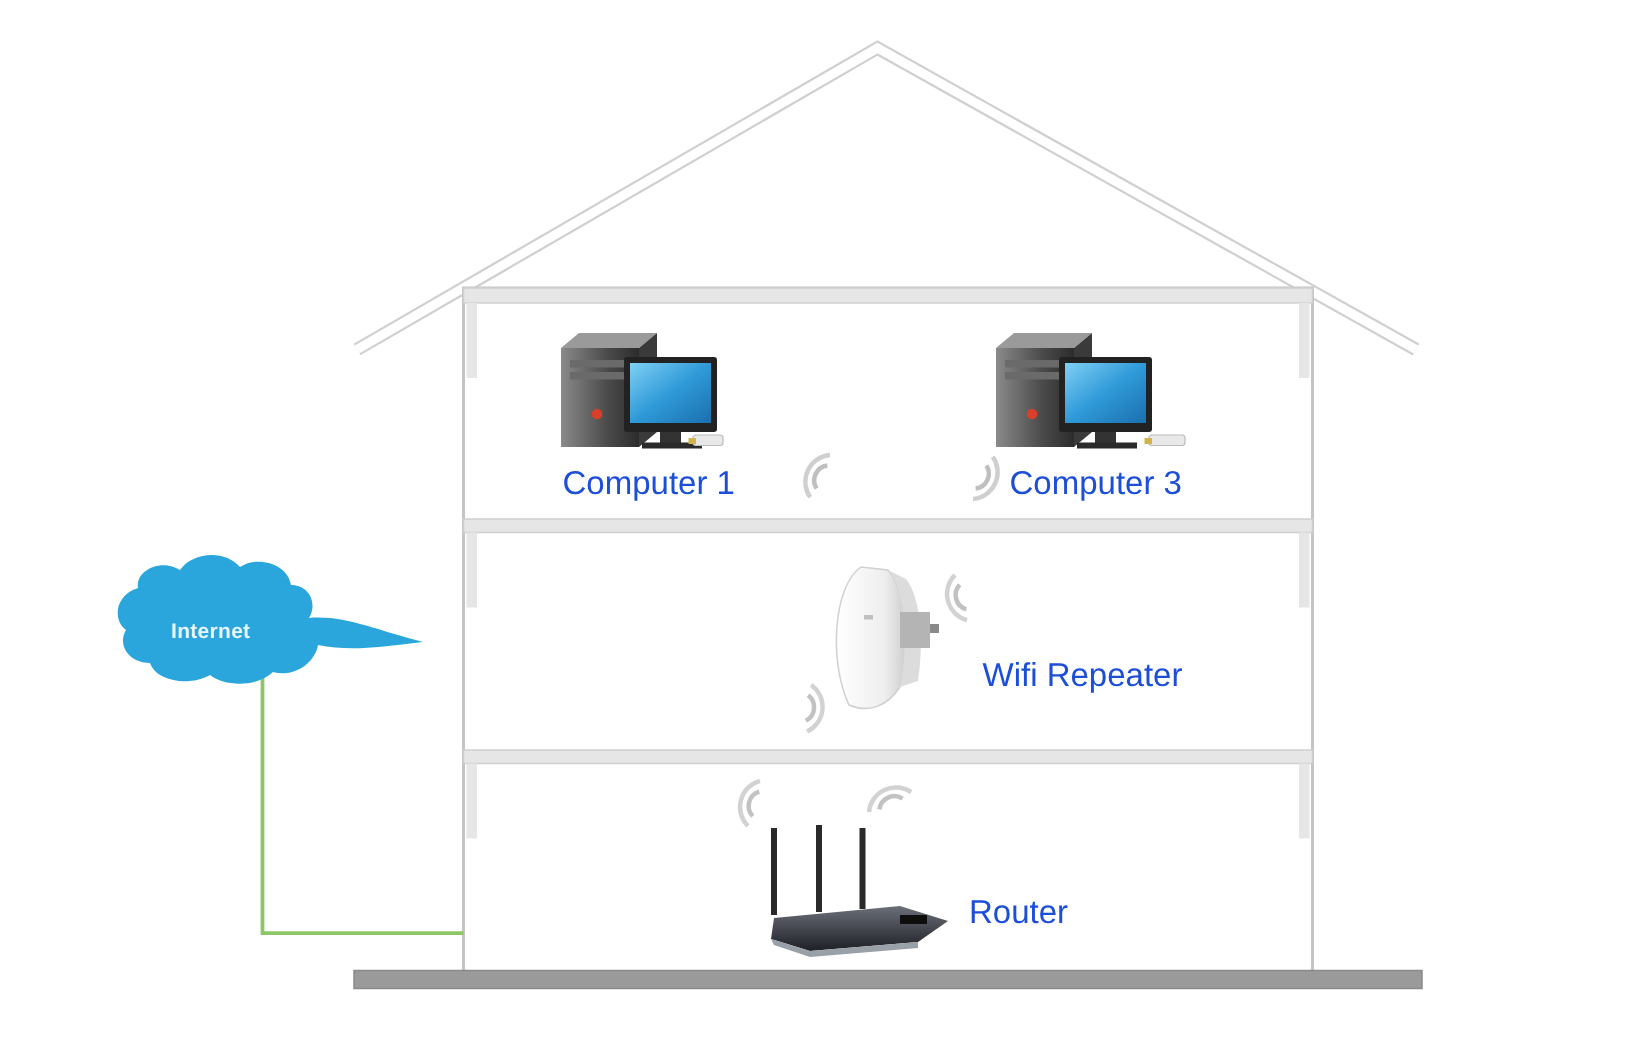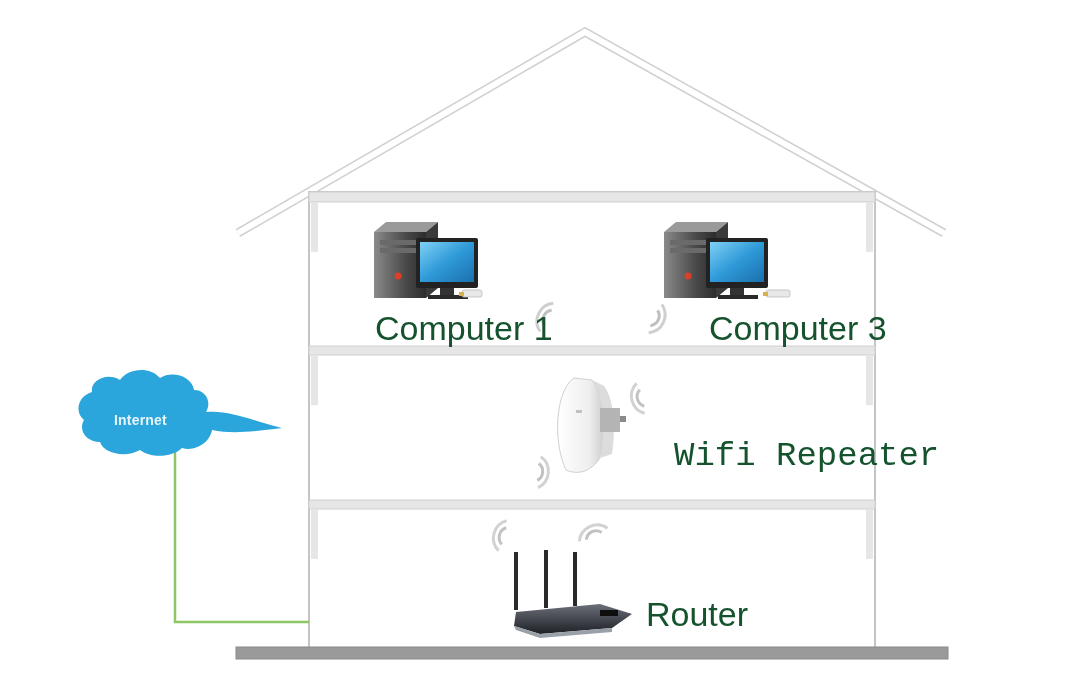--- a/index.html
+++ b/index.html
@@ -1,18 +1,18 @@
 <!DOCTYPE html>
 <html><head>
 <meta charset="utf-8">
 <style>
   html,body{margin:0;padding:0;background:#ffffff;}
   body{width:1089px;height:698px;position:relative;overflow:hidden;font-family:"Liberation Sans",sans-serif;}
   #stage{position:absolute;left:0;top:0;width:1089px;height:698px;}
-  .label{position:absolute;font-family:"Liberation Sans",sans-serif;color:#14532d;font-size:34px;white-space:nowrap;}
+  .label{position:absolute;font-family:"Liberation Sans",sans-serif;color:#1d4ed8;font-size:22px;white-space:nowrap;}
   #internet-label{position:absolute;left:114px;top:412px;font-size:14px;font-weight:bold;color:#e8f6fd;letter-spacing:0.2px;}
 </style>
 </head>
 <body>
 
 <div id="stage">
 <svg width="1089" height="698" viewBox="0 0 1089 698" xmlns="http://www.w3.org/2000/svg">
   <defs>
     <linearGradient id="screenGrad" x1="0" y1="0" x2="1" y2="1">
       <stop offset="0" stop-color="#7fd0f5"></stop>
@@ -132,16 +132,16 @@
     <path d="M-12,10 a18,18 0 0 1 22,-22" fill="none" stroke="#d2d2d2" stroke-width="3"></path>
   </g>
   <g transform="translate(594,536) rotate(20)">
     <path d="M-6,6 a10,10 0 0 1 12,-12" fill="none" stroke="#c2c2c2" stroke-width="3"></path>
     <path d="M-12,10 a18,18 0 0 1 22,-22" fill="none" stroke="#d2d2d2" stroke-width="3"></path>
   </g>
 </svg>
 
 <div id="internet-label">Internet</div>
 <div class="label" style="left:375px;top:309px;">Computer 1</div>
-<div class="label" style="left:709px;top:309px;">Computer 3</div>
-<div class="label" style="left:674px;top:437px;font-family:Liberation Mono, monospace;">Wifi Repeater</div>
+<div class="label" style="left:673px;top:309px;">Computer 3</div>
+<div class="label" style="left:655px;top:437px;">Wifi Repeater</div>
 <div class="label" style="left:646px;top:595px;">Router</div>
 </div>
 
 </body></html>

